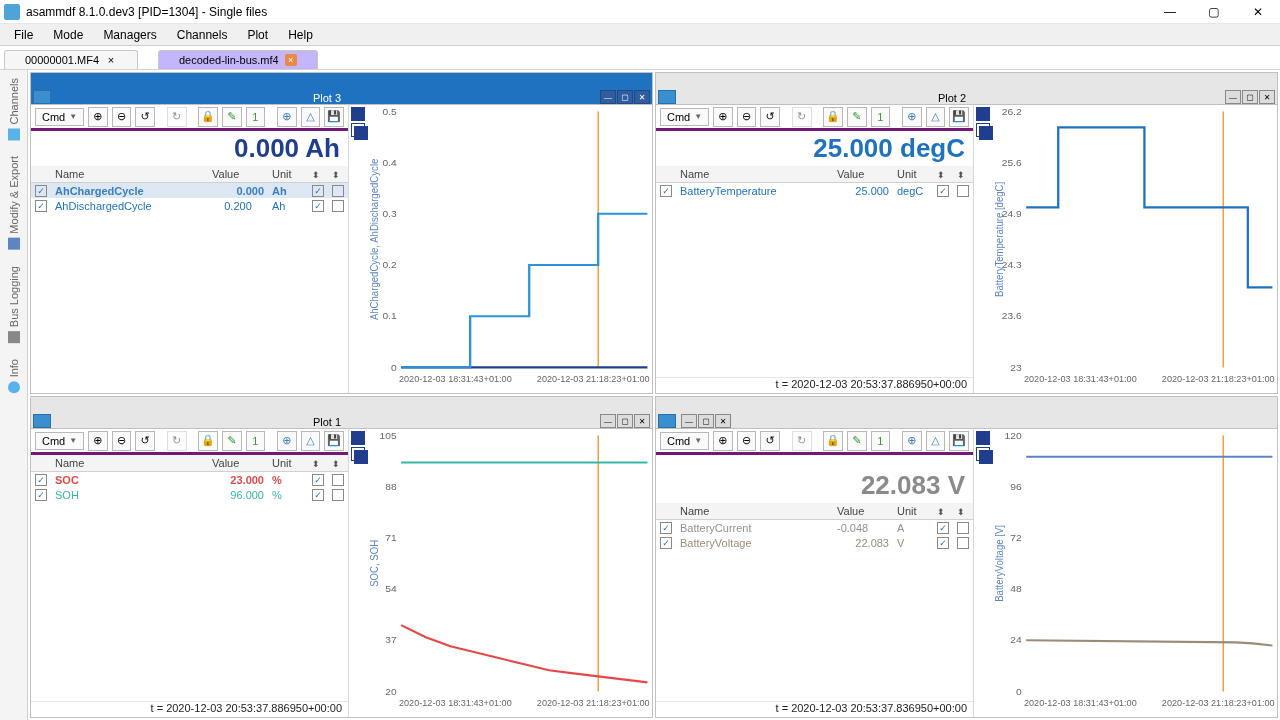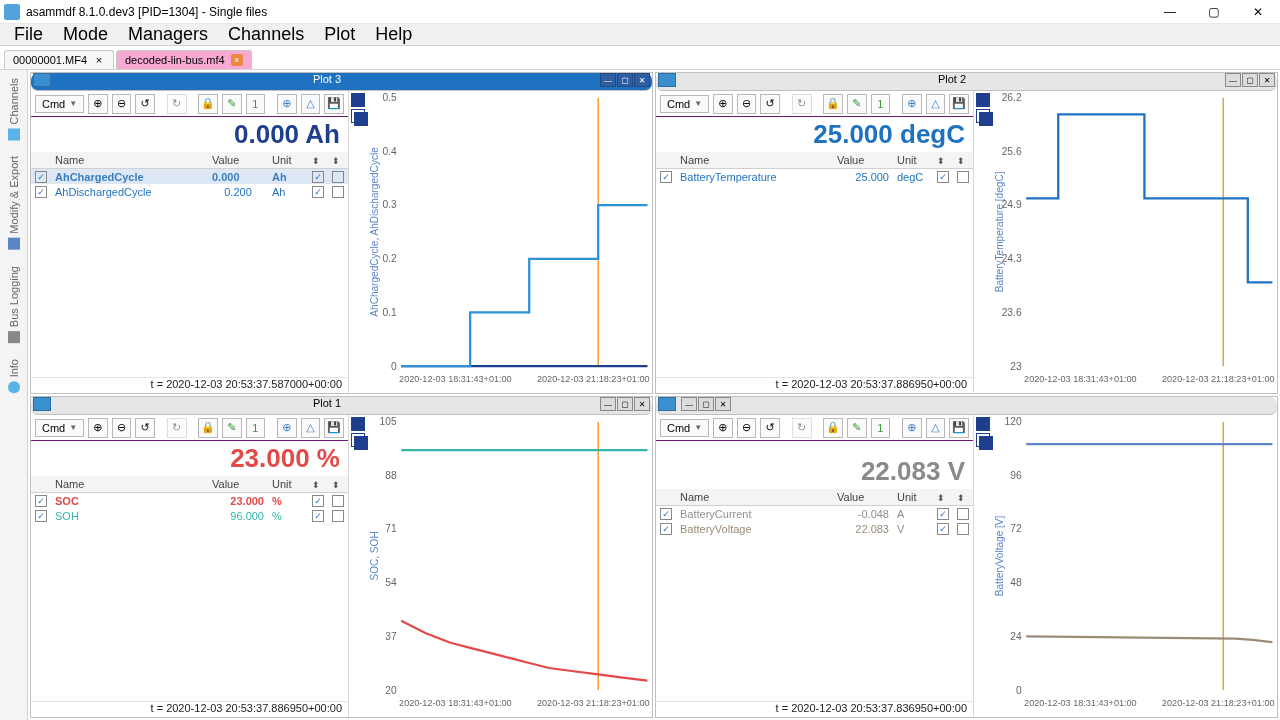--- a/index.html
+++ b/index.html
@@ -3,42 +3,42 @@
 <meta charset="utf-8">
 <style>
 * { box-sizing: border-box; margin: 0; padding: 0; font-family: "Segoe UI", Tahoma, sans-serif; }
 body { width: 1280px; height: 720px; background: #fff; font-size: 11px; color: #000; overflow: hidden; }
 .titlebar { height: 24px; background: #fff; display: flex; align-items: center; padding-left: 4px; border-bottom: 1px solid #e8e8e8; }
 .titlebar .app-icon { width: 16px; height: 16px; background: #4fa3d9; margin-right: 6px; border-radius: 2px; }
 .titlebar .title { flex: 1; font-size: 12px; }
 .titlebar .win-btns { display: flex; }
 .titlebar .win-btns span { width: 44px; height: 24px; display: inline-flex; align-items: center; justify-content: center; font-size: 12px; }
 .menubar { height: 22px; background: #f0f0f0; display: flex; align-items: center; padding: 0 4px; border-bottom: 1px solid #d0d0d0; }
-.menubar span { padding: 2px 10px; font-size: 18px; }
+.menubar span { padding: 2px 10px; font-size: 12px; }
 .tabs { height: 24px; background: #fff; display: flex; align-items: flex-end; padding-left: 4px; border-bottom: 1px solid #d0d0d0; }
-.tab { padding: 3px 8px; border: 1px solid #c8c8c8; border-bottom: none; background: #f6f6f6; margin-right: 2px; display: flex; align-items: center; border-radius: 3px 3px 0 0; }
-.tab.active { background: #f9a8d4; }
+.tab { padding: 3px 20px; border: 1px solid #c8c8c8; border-bottom: none; background: #f6f6f6; margin-right: 20px; display: flex; align-items: center; border-radius: 3px 3px 0 0; }
+.tab.active { background: #c4b5fd; }
 .tab .close { margin-left: 6px; width: 12px; height: 12px; display: inline-flex; align-items: center; justify-content: center; }
 .tab .close.orange { background: #e98943; color: #fff; border-radius: 2px; font-size: 9px; }
 .content { display: flex; height: calc(720px - 24px - 22px - 24px); }
 .sidebar { width: 28px; background: #f4f4f4; border-right: 1px solid #d0d0d0; display: flex; flex-direction: column; align-items: center; }
 .side-tab { writing-mode: vertical-rl; transform: rotate(180deg); padding: 8px 4px; font-size: 11px; color: #666; display: flex; align-items: center; gap: 4px; }
 .side-tab .ico { width: 12px; height: 12px; display: inline-block; }
 .plots { flex: 1; display: grid; grid-template-columns: 1fr 1fr; grid-template-rows: 1fr 1fr; gap: 2px; padding: 2px; }
 .plot-pane { display: flex; flex-direction: column; border: 1px solid #c0c0c0; background: #fff; min-height: 0; }
-.pane-title { height: 18px; display: flex; align-items: flex-start; background: #e6e6e6; border-bottom: 1px solid #c0c0c0; font-size: 11px; position: relative; border-radius: 7px; }
+.pane-title { height: 32px; display: flex; align-items: flex-end; background: #e6e6e6; border-bottom: 1px solid #c0c0c0; font-size: 11px; position: relative; }
 .pane-title.blue { background: #1f72c0; color: #fff; }
 .pane-title .ti { width: 18px; height: 14px; background: #3a8fd1; margin-left: 2px; margin-right: 4px; border: 1px solid #2b6fa5; }
 .pane-title .tname { flex: 1; text-align: center; }
 .pane-title .wbtns { display: flex; margin-right: 2px; }
 .pane-title .wbtns span { width: 16px; height: 14px; background: #dcdcdc; border: 1px solid #888; margin-left: 1px; display: inline-flex; align-items: center; justify-content: center; font-size: 8px; color: #000; }
 .pane-title.blue .wbtns span { background: #2f5d9f; border-color: #234a80; color: #fff; }
 .pane-body { flex: 1; display: flex; min-height: 0; }
 .left-col { width: 318px; display: flex; flex-direction: column; border-right: 1px solid #d8d8d8; }
-.toolbar { height: 26px; display: flex; align-items: center; padding: 2px 4px; gap: 4px; border-bottom: 1px solid #701a75; }
+.toolbar { height: 26px; display: flex; align-items: center; padding: 2px 4px; gap: 4px; border-bottom: 3px solid #701a75; }
 .cmd-btn { padding: 2px 6px; border: 1px solid #b8b8b8; background: #fafafa; display: flex; align-items: center; gap: 4px; }
 .cmd-btn .drop { font-size: 8px; color: #666; }
 .tbtn { width: 20px; height: 20px; border: 1px solid #b8b8b8; background: #fafafa; display: inline-flex; align-items: center; justify-content: center; font-size: 11px; }
 .tbtn.sep { border: none; width: 4px; background: transparent; }
 .big-value { text-align: right; font-size: 26px; font-weight: 700; padding: 2px 8px 2px 0; }
 .bv-blue { color: #1f3f8e; }
 .bv-blue2 { color: #1f72c0; }
 .bv-red { color: #e44949; }
 .bv-gray { color: #8a8a8a; margin-top: 13px; }
 .signal-table { flex: 1; overflow: hidden; }
@@ -155,37 +155,36 @@
               <th style="width:18px"></th>
               <th>Name</th>
               <th style="width:60px">Value</th>
               <th style="width:40px">Unit</th>
               <th style="width:14px"><span class="arrows">⬍</span></th>
               <th style="width:14px"><span class="arrows">⬍</span></th>
             </tr>
             <tr style="background:#dde8f4">
       <td><span class="ck">✓</span></td>
       <td class="sig-blue">AhChargedCycle</td>
-      <td class="sig-blue" style="text-align:left">0.000</td>
+      <td class="sig-blue" style="text-align:right">0.000</td>
       <td class="sig-blue">Ah</td>
       <td><span class="ck">✓</span></td>
       <td><span class="ck"></span></td>
     </tr>
                   <tr>
       <td><span class="ck">✓</span></td>
       <td class="sig-blue2">AhDischargedCycle</td>
       <td class="sig-blue2" style="text-align:center">0.200</td>
       <td class="sig-blue2">Ah</td>
       <td><span class="ck">✓</span></td>
       <td><span class="ck"></span></td>
     </tr>
           </tbody>
               </table>
         </div>
-        <div class="status">t = 2020-12-03 20:53:37.587000+00:00</div>
       </div>
       <div class="right-col">
         <div class="toggles">
           <span></span>
           <span class="lt" style="position:relative">
             <span style="position:absolute;inset:2px;border:1px solid #1f3f8e"></span>
           </span>
         </div>
         <div class="chart"><svg viewBox="0 0 250 270" preserveAspectRatio="none">
                 <text x="10" y="126" text-anchor="middle" font-size="9" fill="#5c85c5" transform="rotate(-90 10 126)">AhChargedCycle, AhDischargedCycle</text>
@@ -307,21 +306,20 @@
               <span class="tbtn" style=";opacity:.45">↻</span>
               <span class="tbtn sep"></span>
               <span class="tbtn" style="color:#3a9a3a">🔒</span>
               <span class="tbtn" style="color:#3a9a3a">✎</span>
               <span class="tbtn" style="color:#3a9a3a">1</span>
               <span class="tbtn sep"></span>
               <span class="tbtn" style="color:#3a7dc1">⊕</span>
               <span class="tbtn" style="color:#3a7dc1">△</span>
               <span class="tbtn" style="color:#3a7dc1">💾</span>
             </div>
-        <div class="big-value bv-red">23.000 %</div>
         <div class="signal-table">
           <table>
             <tbody>
                   <tr>
               <th style="width:18px"></th>
               <th>Name</th>
               <th style="width:60px">Value</th>
               <th style="width:40px">Unit</th>
               <th style="width:14px"><span class="arrows">⬍</span></th>
               <th style="width:14px"><span class="arrows">⬍</span></th>
@@ -409,21 +407,21 @@
               <th style="width:18px"></th>
               <th>Name</th>
               <th style="width:60px">Value</th>
               <th style="width:40px">Unit</th>
               <th style="width:14px"><span class="arrows">⬍</span></th>
               <th style="width:14px"><span class="arrows">⬍</span></th>
             </tr>
             <tr>
       <td><span class="ck">✓</span></td>
       <td class="sig-gray">BatteryCurrent</td>
-      <td class="sig-gray" style="text-align:right">-0.048</td>
+      <td class="sig-gray" style="">-0.048</td>
       <td class="sig-gray">A</td>
       <td><span class="ck">✓</span></td>
       <td><span class="ck"></span></td>
     </tr>
                   <tr>
       <td><span class="ck">✓</span></td>
       <td class="sig-gbrown">BatteryVoltage</td>
       <td class="sig-gbrown" style="text-align:right">22.083</td>
       <td class="sig-gbrown">V</td>
       <td><span class="ck">✓</span></td>

